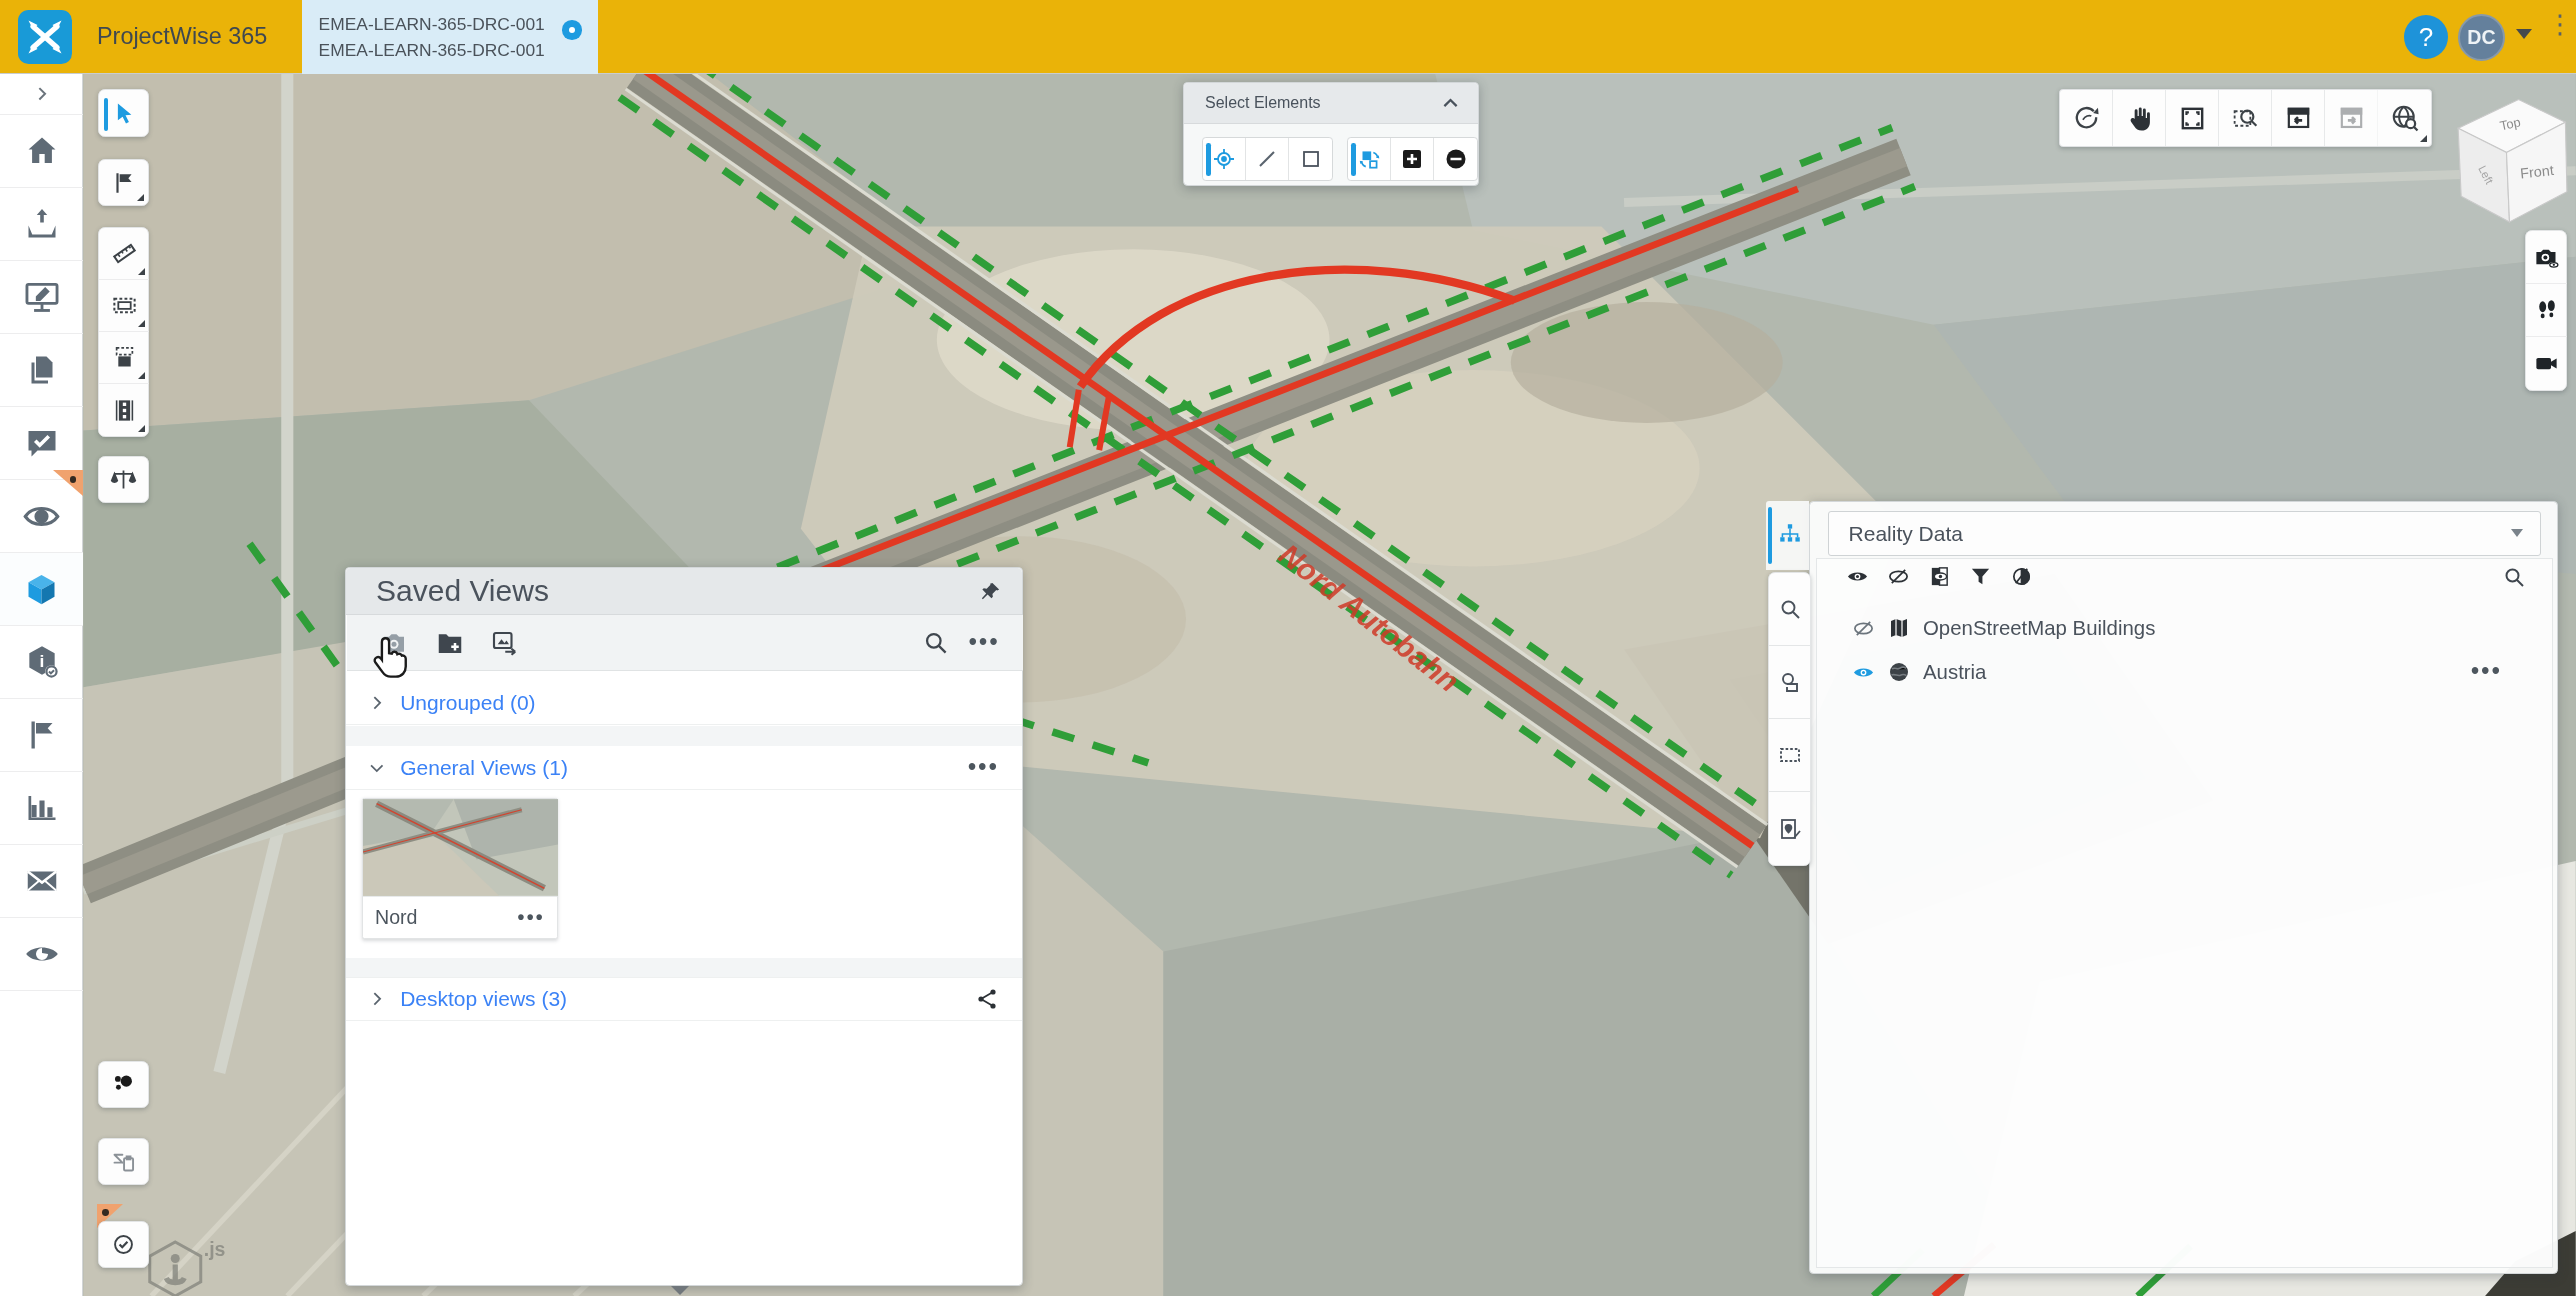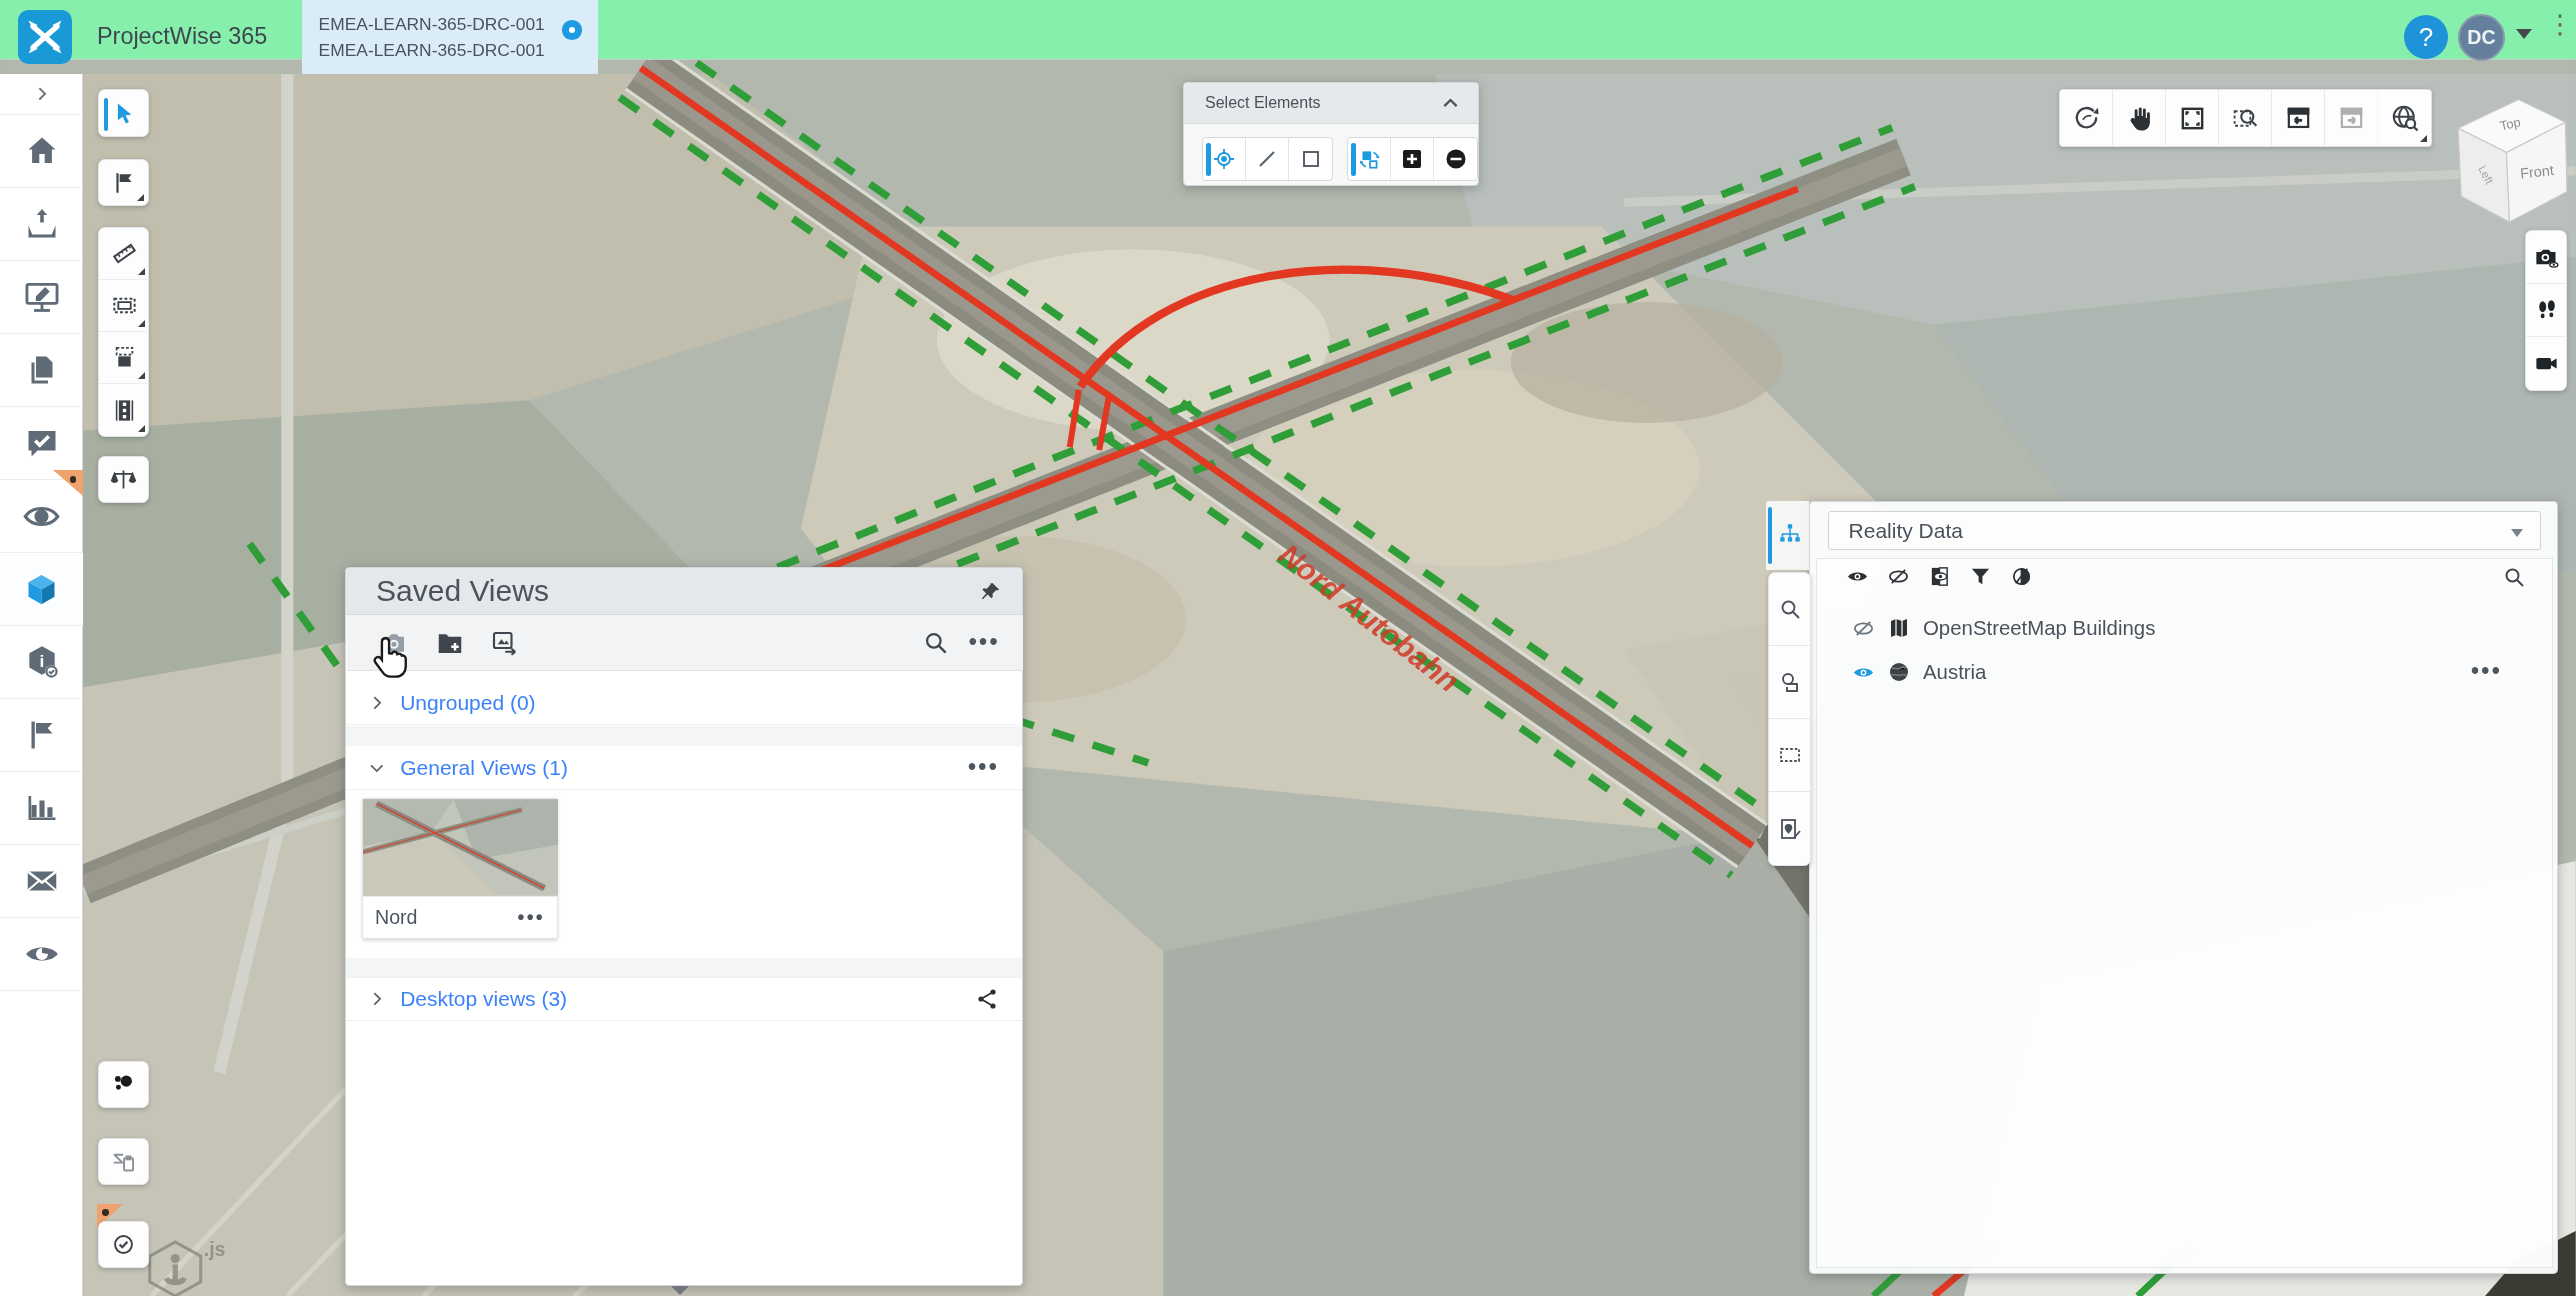--- a/index.html
+++ b/index.html
@@ -1,21 +1,21 @@
 <!DOCTYPE html>
 <html style="font-size:12px"><head>
 <meta charset="utf-8">
 <style>
   *{box-sizing:border-box;margin:0;padding:0}
   html,body{width:2576px;height:1296px;font-family:"Liberation Sans",sans-serif;background:#9aa39a}
   #stage{position:relative;width:2576px;height:1296px;overflow:hidden;background:#b2b8ae}
   .abs{position:absolute}
   svg{display:block}
   
-  .topbar{position:absolute;left:0;top:0;width:2576px;height:60px;background:#86efac;border-bottom:1.5px solid #c9cdcf;z-index:40;display:flex;align-items:center}
+  .topbar{position:absolute;left:0;top:0;width:2576px;height:74px;background:#eab308;border-bottom:1.5px solid #c9cdcf;z-index:40;display:flex;align-items:center}
   .logo{position:absolute;left:18px;top:9.8px;width:54px;height:54px;border-radius:10.6px;background:#199ad7}
   .app-title{position:absolute;left:97px;top:23px;font-size:23.4px;color:#3f4850}
   .tab{position:absolute;left:302px;top:0;width:296px;height:74px;background:#d9ecf7;display:flex;flex-direction:column;justify-content:center;padding-left:16.6px}
   .tab div{font-size:17.4px;color:#4a525a;line-height:26px;white-space:nowrap}
   .tab-badge{position:absolute;left:562px;top:20.4px;width:19.6px;height:19.6px;border-radius:50%;background:#1e9be0}
   .tab-badge::after{content:"";position:absolute;left:6.8px;top:6.8px;width:6px;height:6px;border-radius:50%;background:#fff}
   .help-circle{position:absolute;left:2404px;top:15px;width:44px;height:44px;border-radius:50%;background:#1e93d9;color:#fff;font-size:26px;display:flex;align-items:center;justify-content:center}
   .avatar{position:absolute;left:2458px;top:13.6px;width:47px;height:47px;border-radius:50%;background:#64809c;border:2.3px solid #8799aa;color:#eef3f6;font-size:19.6px;font-weight:bold;display:flex;align-items:center;justify-content:center}
   .caret-down{position:absolute;left:2516px;top:29px;width:0;height:0;border-left:8.3px solid transparent;border-right:8.3px solid transparent;border-top:10.6px solid #45494d}
   .kebab-v{position:absolute;left:2547px;top:18px;font-size:26px;color:#5a6166;letter-spacing:0;line-height:12px;text-align:center;width:12px}
@@ -459,21 +459,21 @@
     </div>
   </div>
   <div class="abs" style="left:671px;top:1286px;width:0;height:0;border-left:9px solid transparent;border-right:9px solid transparent;border-top:9.8px solid #6f7periodo"></div>
   <div class="abs" style="left:671px;top:1286px;width:0;height:0;border-left:9px solid transparent;border-right:9px solid transparent;border-top:9.8px solid #70767b;z-index:23"></div>
 
   <svg class="abs" style="left:369px;top:635px;z-index:50" width="42" height="47" viewBox="0 0 28 31">
     <path d="M11 2c1.6 0 2.4 1 2.4 2.6V12l1.8.3c.3-1 1-1.5 2-1.3 1 .1 1.5.8 1.7 1.6 1-.6 2.6-.2 3 1 1.2-.3 2.6.5 2.6 2v5.2c0 3.6-2.4 6.8-6.6 6.8h-3.4c-2.6 0-4.2-1.2-5.6-3.2L4.2 18c-.8-1.2-.4-2.6.8-3.2 1-.5 2.2-.2 3 .8l.6.8V4.6C8.6 3 9.4 2 11 2z" fill="#fff" stroke="#1b1b1b" stroke-width="1.6"></path>
   </svg>
 
   <div class="panel" style="left:1809px;top:501px;width:749px;height:773px;background:rgba(250,251,251,.97)">
-    <div class="abs" style="left:18px;top:9px;width:713px;height:39px;background:#fdfdfd;border:0.8px solid #cfd3d5;border-radius:3px;display:flex;align-items:center">
+    <div class="abs" style="left:18px;top:9px;width:713px;height:45px;background:#fdfdfd;border:0.8px solid #cfd3d5;border-radius:3px;display:flex;align-items:center">
       <span style="font-size:21px;color:#4a525c;margin-left:19.6px">Reality Data</span>
       <div class="abs" style="right:16.6px;top:16.6px;width:0;height:0;border-left:6.8px solid transparent;border-right:6.8px solid transparent;border-top:8.3px solid #7a838b"></div>
     </div>
     <div class="abs" style="left:6px;top:56px;width:737px;height:710px;border:0.8px solid #e4e7e8;background:rgba(255,255,255,.5)">
       <div class="abs" style="left:0;top:0;width:736px;height:35px;display:flex;align-items:center;gap:18px;padding-left:29px">
         <svg width="23" height="23" viewBox="0 0 24 24" fill="#2c3136">
             <path d="M2 12c4-5.5 16-5.5 20 0-4 5.5-16 5.5-20 0z"></path>
             <circle cx="12" cy="12" r="3" fill="#fff"></circle>
             <circle cx="12" cy="12" r="1.6" fill="#2c3136"></circle>
           </svg>

